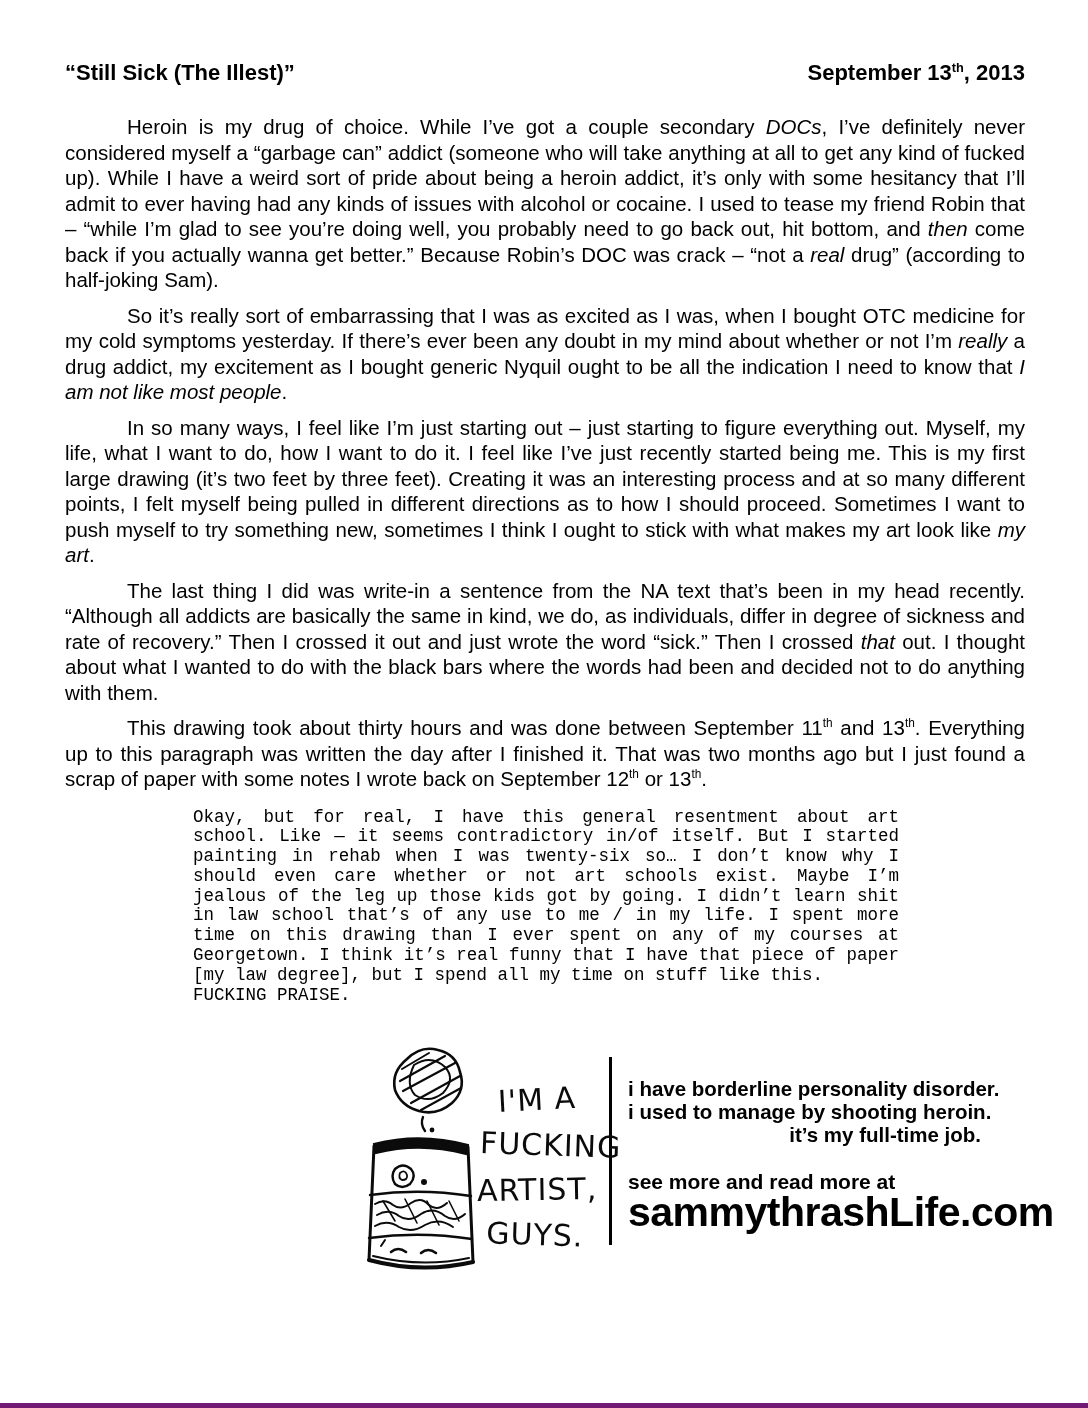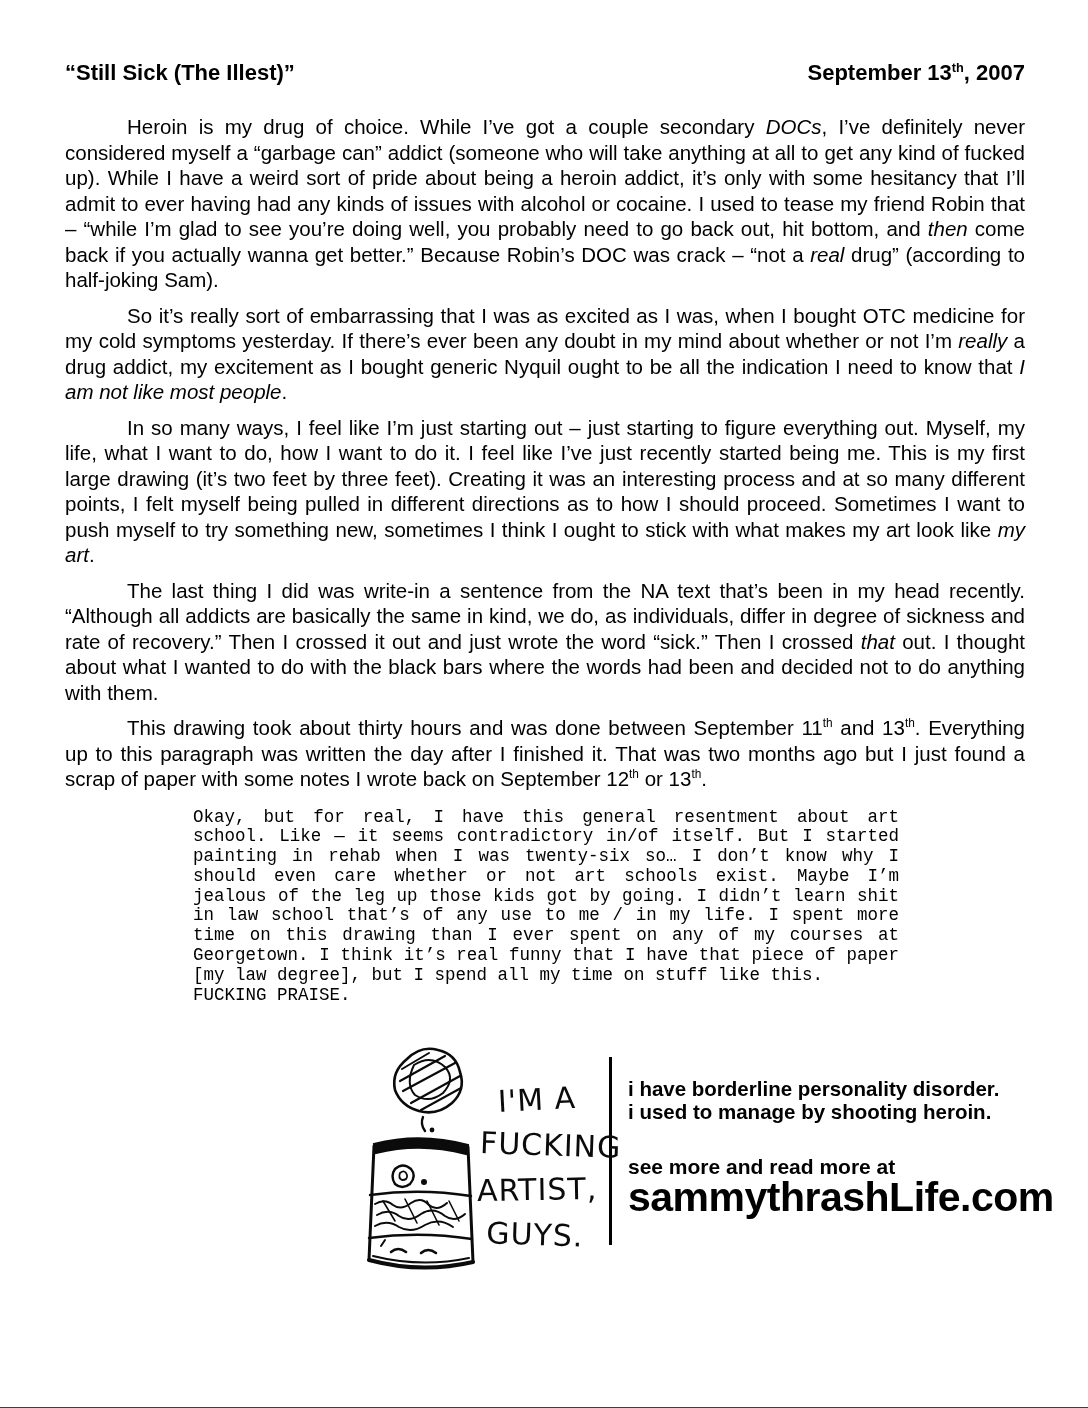--- a/index.html
+++ b/index.html
@@ -4,21 +4,21 @@
 <style>
   * { margin:0; padding:0; box-sizing:border-box; }
   html,body { background:#ffffff; }
   .page {
     position:relative;
     width:1088px; height:1408px;
     background:#ffffff; color:#000000;
     font-family:"Liberation Sans", sans-serif;
     padding:60px 63px 0 65px;
     overflow:hidden;
-    border-bottom:1px solid #701a75;
+    border-bottom:5px solid #701a75;
   }
   .doc-header { display:flex; justify-content:space-between; align-items:baseline; }
   .title { font-size:22px; font-weight:bold; }
   .date  { font-size:22px; font-weight:bold; }
   sup { font-size:0.58em; line-height:0; vertical-align:super; }
   .it { font-style:italic;margin-top:20px; }
 
   .body-text { margin-top:28px; }
   .para {
     font-size:20.5px; line-height:25.5px;
@@ -48,31 +48,31 @@
   .hw-line.idx2 { transform:rotate(-1deg); }
   .hw-line.idx3 { transform:rotate(2deg) translateX(-2px); }
 
   .v-divider { width:3px; height:188px; background:#000; margin:16px 16px 0 12px; flex:0 0 auto; }
 
   .footer-right { width:353px; padding-top:36px; }
   .statements .stmt {
     font-weight:bold; font-size:20.5px; line-height:23px;
     text-align:right; white-space:nowrap;
   }
-  .see-more { margin-top:32px; font-weight:bold; font-size:21px; line-height:24px; white-space:nowrap; }
+  .see-more { margin-top:24px; font-weight:bold; font-size:21px; line-height:24px; white-space:nowrap; }
   .site { font-weight:bold; font-size:41px; line-height:36px; letter-spacing:-0.5px; white-space:nowrap; }
 </style>
 </head>
 <body>
 
 <div class="page">
 
   <header class="doc-header">
     <div class="title">“Still Sick (The Illest)”</div>
-    <div class="date"><span>September 13</span><sup>th</sup><span>, 2007</span></div>
+    <div class="date"><span>September 13</span><sup>th</sup><span>, 2013</span></div>
   </header>
 
   <section class="body-text">
   <p class="para idx0"><span>Heroin is my drug of choice. While I’ve got a couple secondary </span><span class="it">DOCs</span><span>, I’ve definitely never considered myself a “garbage can” addict (someone who will take anything at all to get any kind of fucked up). While I have a weird sort of pride about being a heroin addict, it’s only with some hesitancy that I’ll admit to ever having had any kinds of issues with alcohol or cocaine. I used to tease my friend Robin that – “while I’m glad to see you’re doing well, you probably need to go back out, hit bottom, and </span><span class="it">then</span><span> come back if you actually wanna get better.” Because Robin’s DOC was crack – “not a </span><span class="it">real</span><span> drug” (according to half-joking Sam).</span></p>
       <p class="para idx1"><span>So it’s really sort of embarrassing that I was as excited as I was, when I bought OTC medicine for my cold symptoms yesterday. If there’s ever been any doubt in my mind about whether or not I’m </span><span class="it">really</span><span> a drug addict, my excitement as I bought generic Nyquil ought to be all the indication I need to know that </span><span class="it">I am not like most people</span><span>.</span></p>
       <p class="para idx2"><span>In so many ways, I feel like I’m just starting out – just starting to figure everything out. Myself, my life, what I want to do, how I want to do it. I feel like I’ve just recently started being me. This is my first large drawing (it’s two feet by three feet). Creating it was an interesting process and at so many different points, I felt myself being pulled in different directions as to how I should proceed. Sometimes I want to push myself to try something new, sometimes I think I ought to stick with what makes my art look like </span><span class="it">my art</span><span>.</span></p>
       <p class="para idx3"><span>The last thing I did was write-in a sentence from the NA text that’s been in my head recently. “Although all addicts are basically the same in kind, we do, as individuals, differ in degree of sickness and rate of recovery.” Then I crossed it out and just wrote the word “sick.” Then I crossed </span><span class="it">that</span><span> out. I thought about what I wanted to do with the black bars where the words had been and decided not to do anything with them.</span></p>
       <p class="para idx4"><span>This drawing took about thirty hours and was done between September 11</span><sup>th</sup><span> and 13</span><sup>th</sup><span>. Everything up to this paragraph was written the day after I finished it. That was two months ago but I just found a scrap of paper with some notes I wrote back on September 12</span><sup>th</sup><span> or 13</span><sup>th</sup><span>.</span></p>
     </section>
 
@@ -126,19 +126,20 @@
         <div class="hw-line idx2">ARTIST,</div>
         <div class="hw-line idx3">GUYS.</div>
       </div>
 
     <div class="v-divider"></div>
 
     <div class="footer-right">
       <div class="statements">
       <div class="stmt idx0">i have borderline personality disorder.</div>
           <div class="stmt idx1">i used to manage by shooting heroin.</div>
+          <div class="stmt idx3">it’s my full-time job.</div>
         </div>
       <div class="see-more">see more and read more at</div>
       <div class="site">sammythrashLife.com</div>
     </div>
 
   </footer>
 </div>
 
 </body></html>

